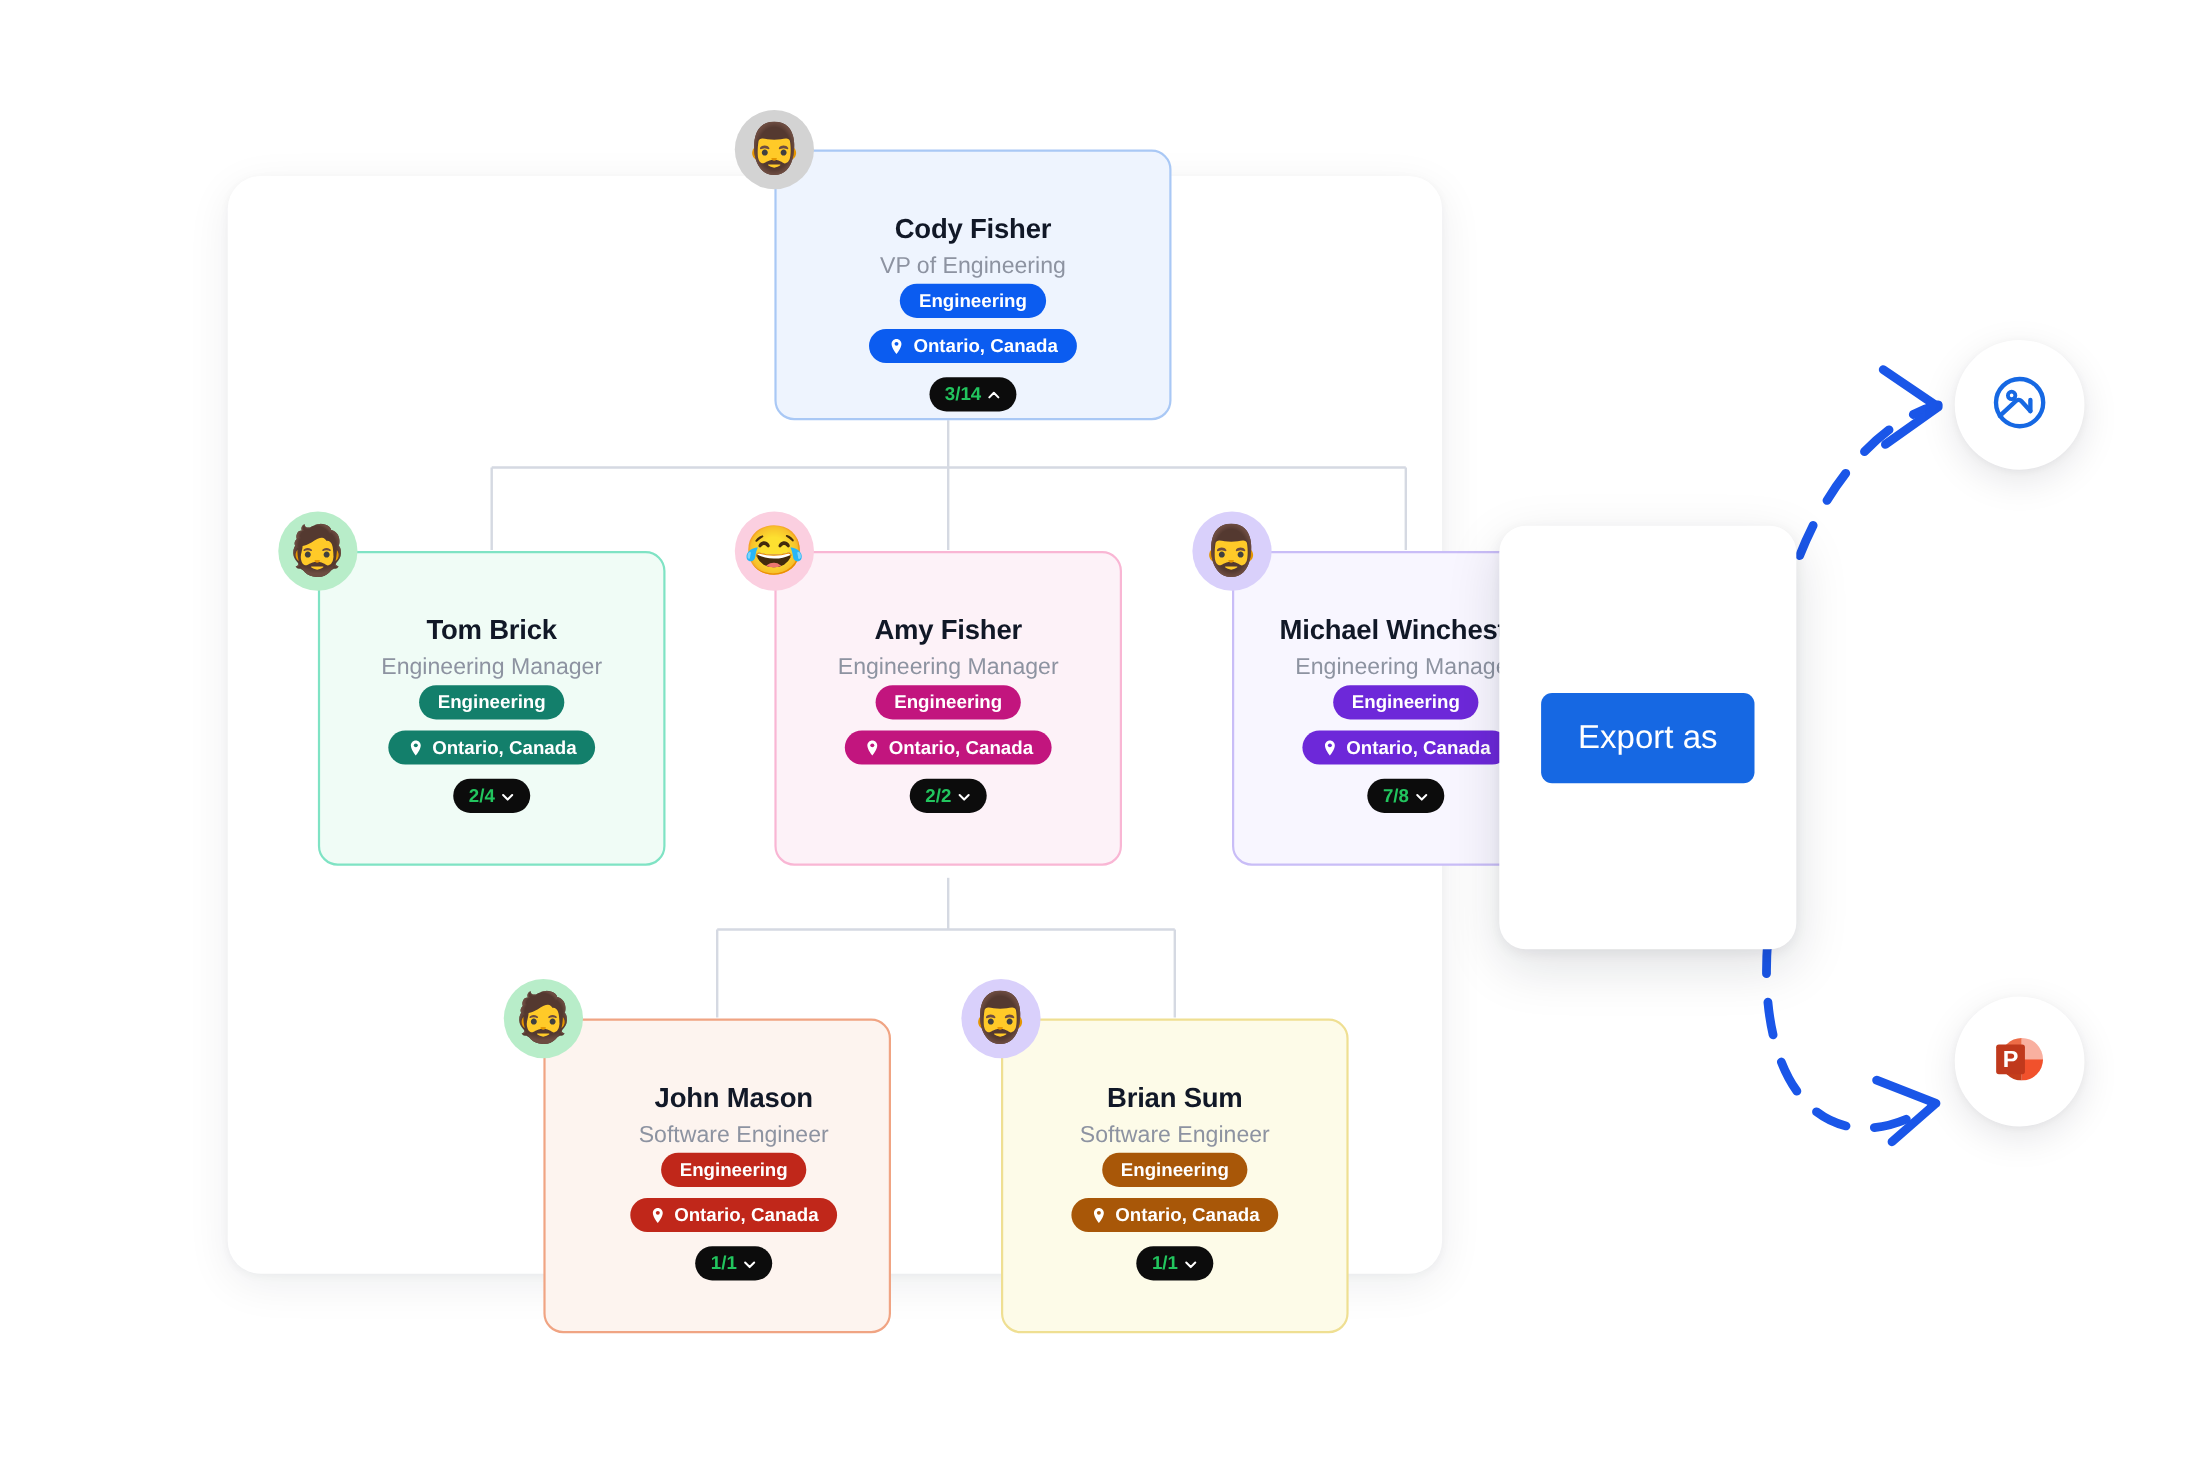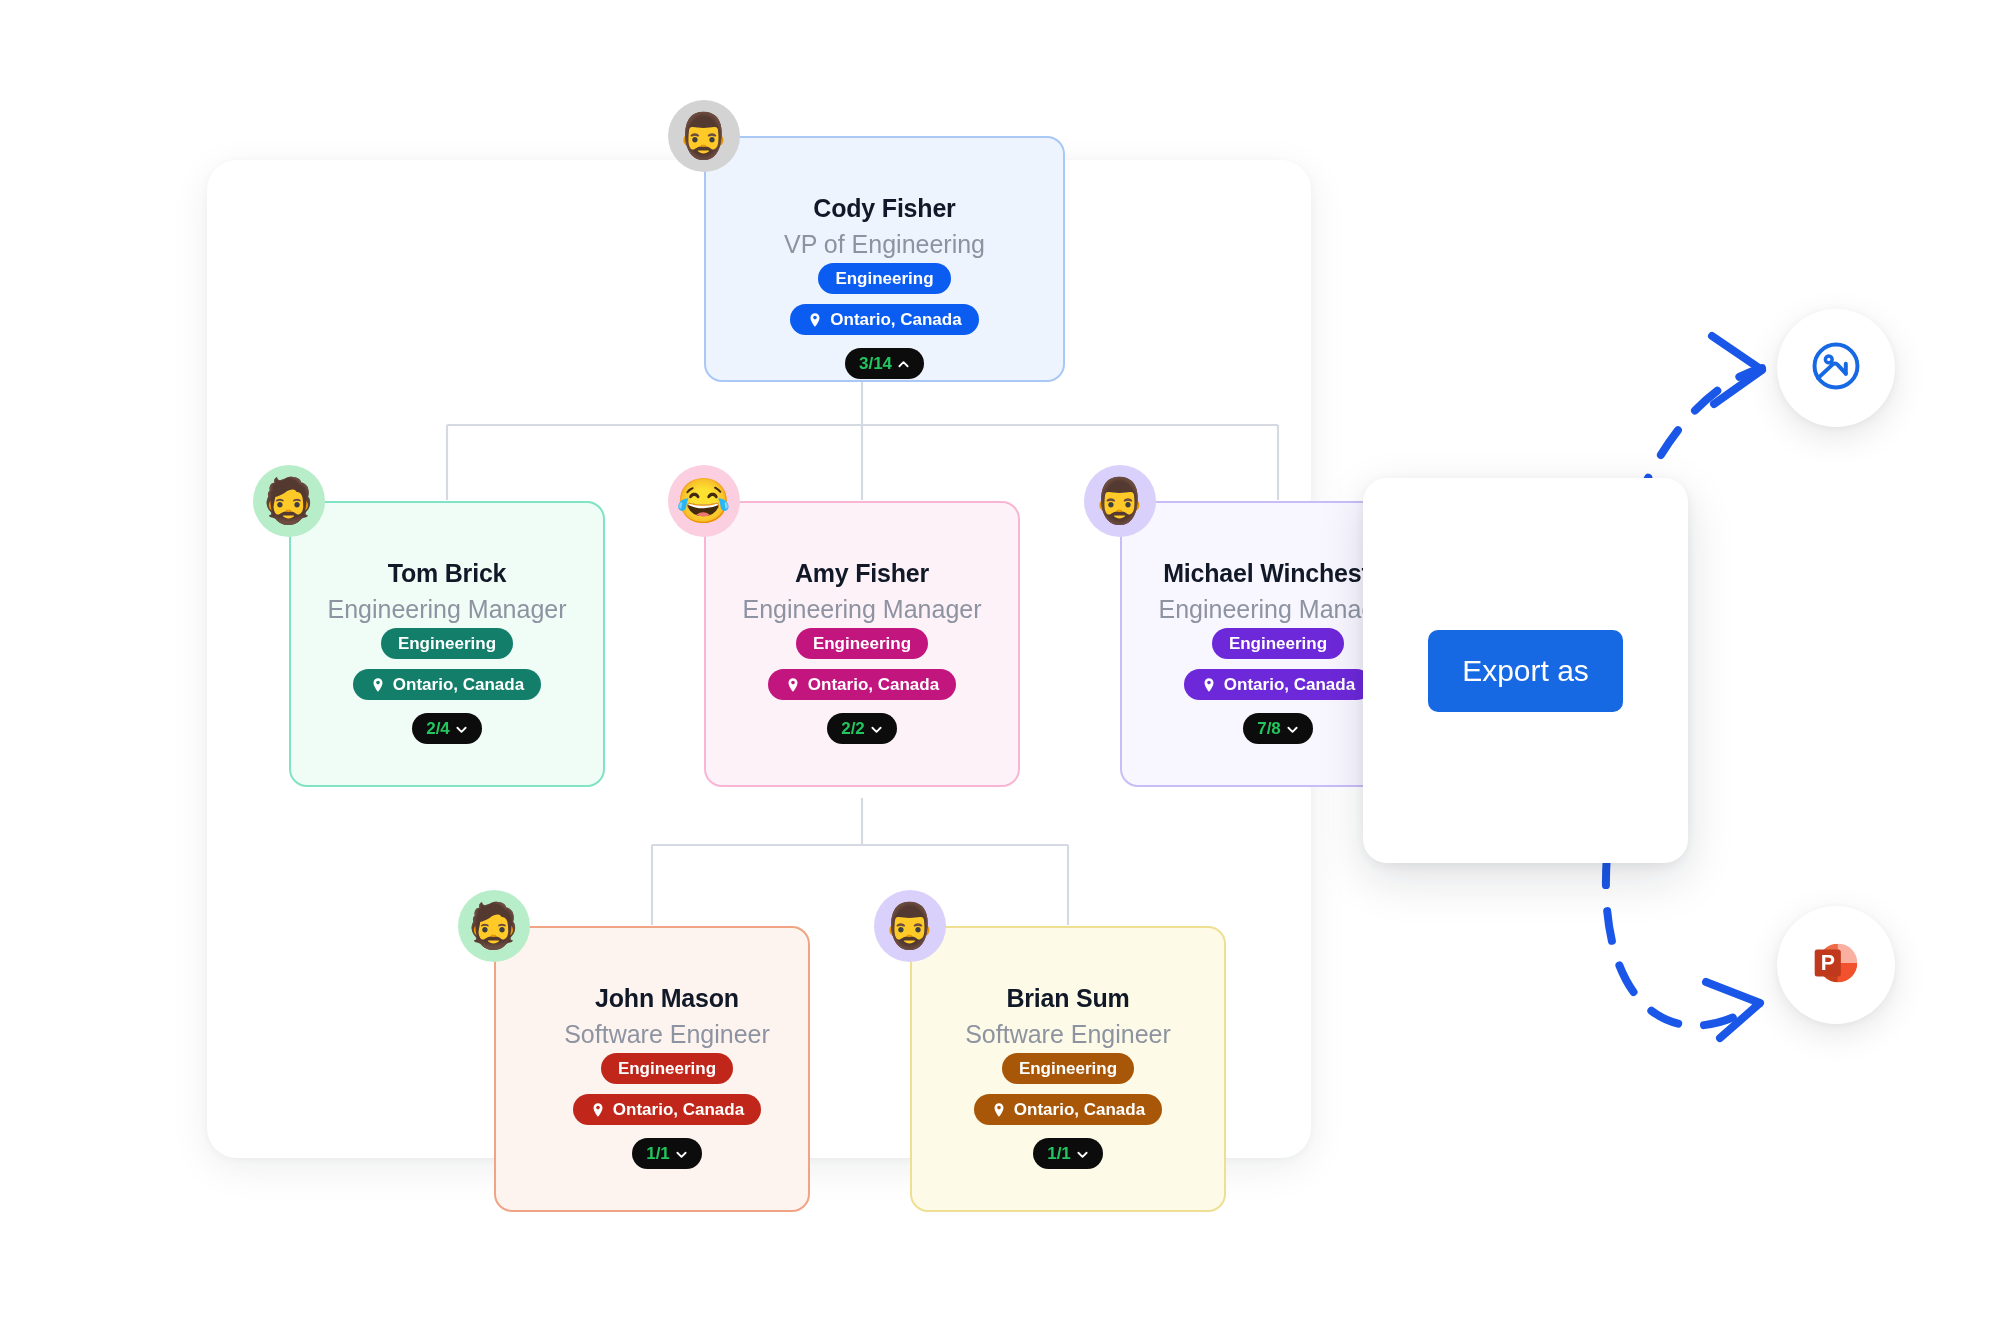--- a/index.html
+++ b/index.html
@@ -82,21 +82,21 @@
   .node-name {
     margin-top: 56px;
     font-size: 25px;
     font-weight: 700;
     color: #111827;
     letter-spacing: -0.2px;
     white-space: nowrap;
   }
   .node-title {
     margin-top: 7px;
-    font-size: 25px;
+    font-size: 21px;
     color: #8d93a1;
     white-space: nowrap;
   }
   .pill {
     margin-top: 4px;
     border-radius: 999px;
     color: #ffffff;
     font-size: 17px;
     font-weight: 600;
     padding: 7px 17px;
@@ -130,21 +130,21 @@
     display: inline-block;
     width: 13px;
     height: 13px;
   }
 
   
   .export-popup {
     position: absolute;
     left: 1363px;
     top: 478px;
-    width: 325px;
+    width: 270px;
     height: 385px;
     background: #ffffff;
     border-radius: 24px;
     box-shadow: 0 16px 48px rgba(17, 24, 39, 0.13),
                 0 3px 12px rgba(17, 24, 39, 0.06);
     display: flex;
     align-items: center;
     justify-content: center;
   }
   .export-btn {

